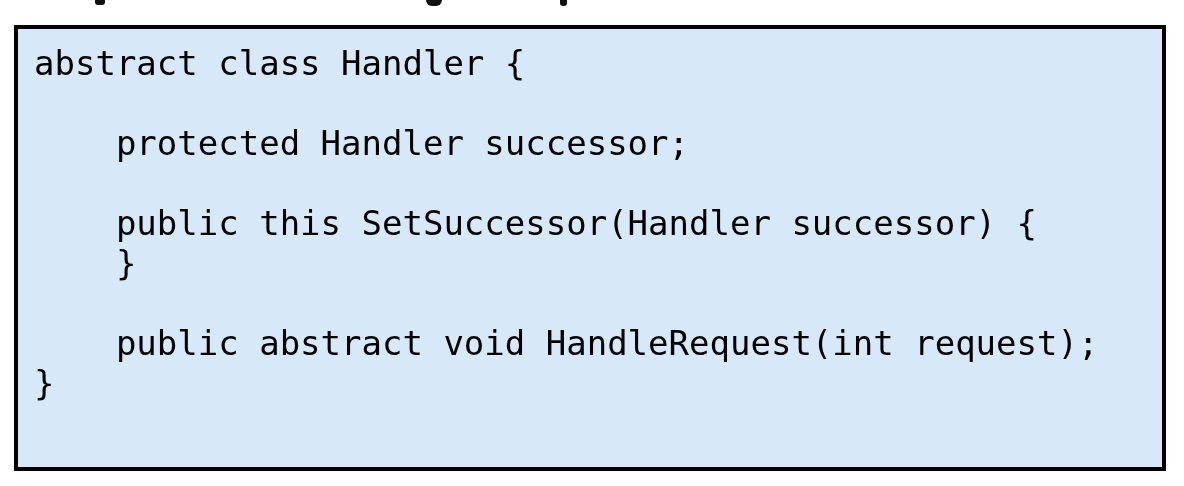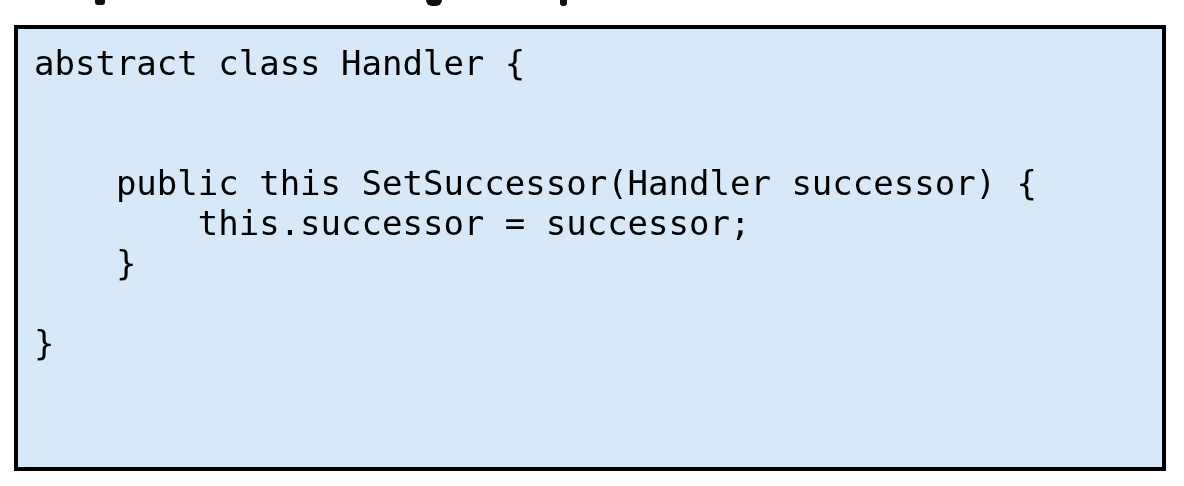--- a/index.html
+++ b/index.html
@@ -58,21 +58,22 @@
 
 <div class="page">
 
   <div class="heading-fragment frag-1"></div>
   <div class="heading-fragment frag-2"></div>
   <div class="heading-fragment frag-3"></div>
 
   <div class="code-box">
     <div class="code-line">abstract class Handler {</div>
     <div class="code-line"></div>
+    <div class="code-line">    protected Handler successor;</div>
     <div class="code-line"></div>
     <div class="code-line">    public this SetSuccessor(Handler successor) {</div>
-    <div class="code-line">        this.successor = successor;</div>
     <div class="code-line">    }</div>
     <div class="code-line"></div>
+    <div class="code-line">    public abstract void HandleRequest(int request);</div>
     <div class="code-line">}</div>
   </div>
 
 </div>
 
 </body></html>

